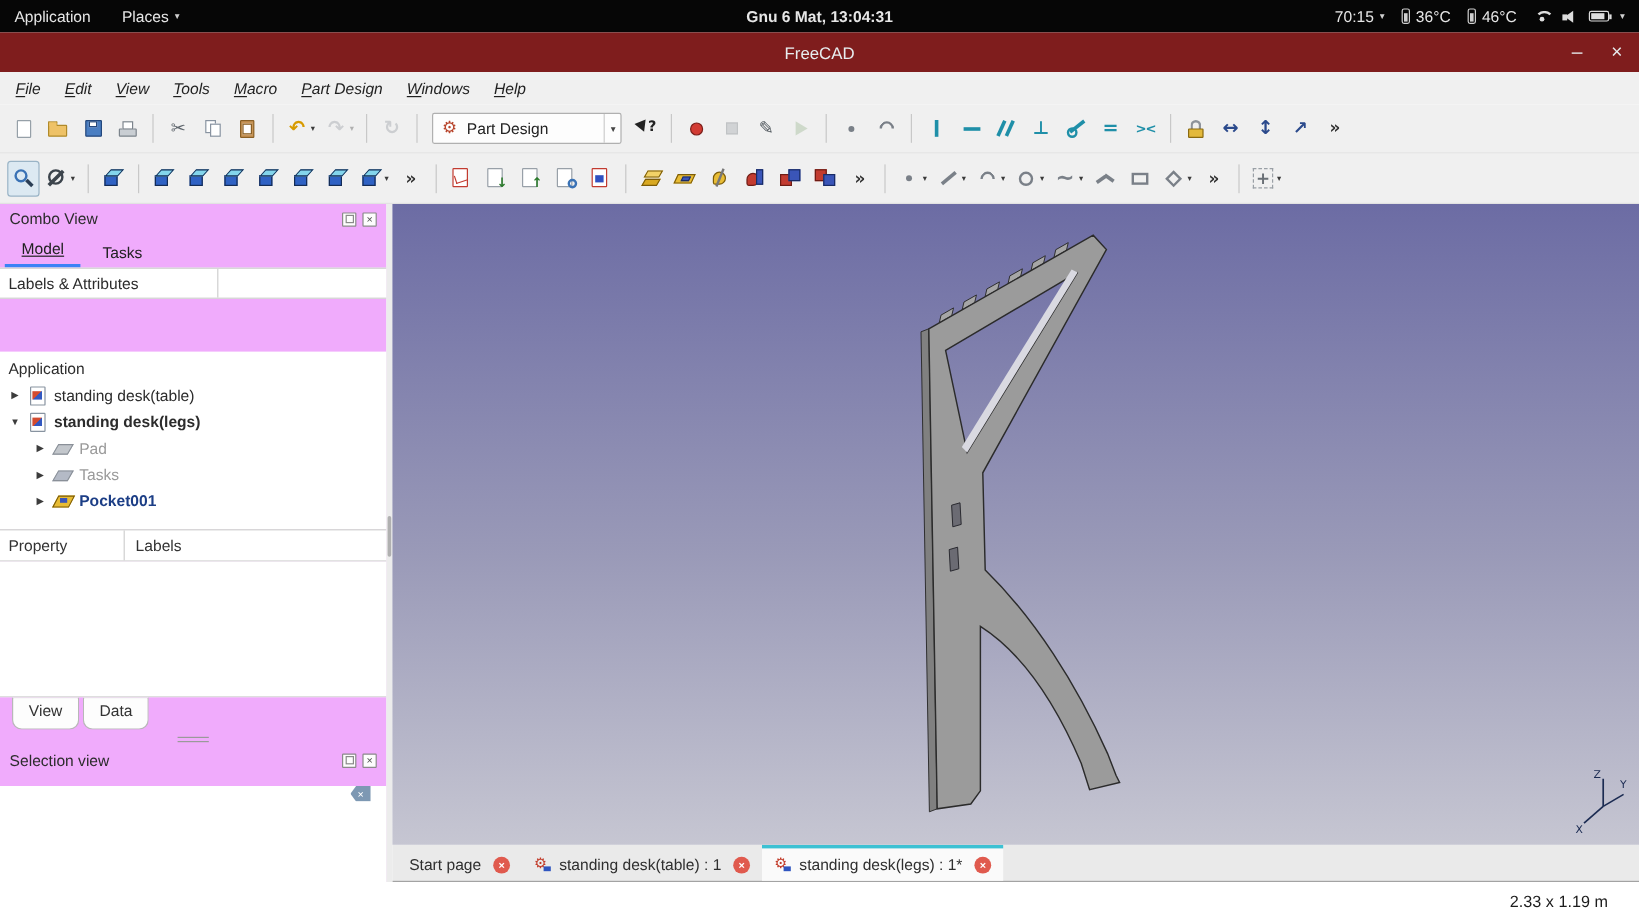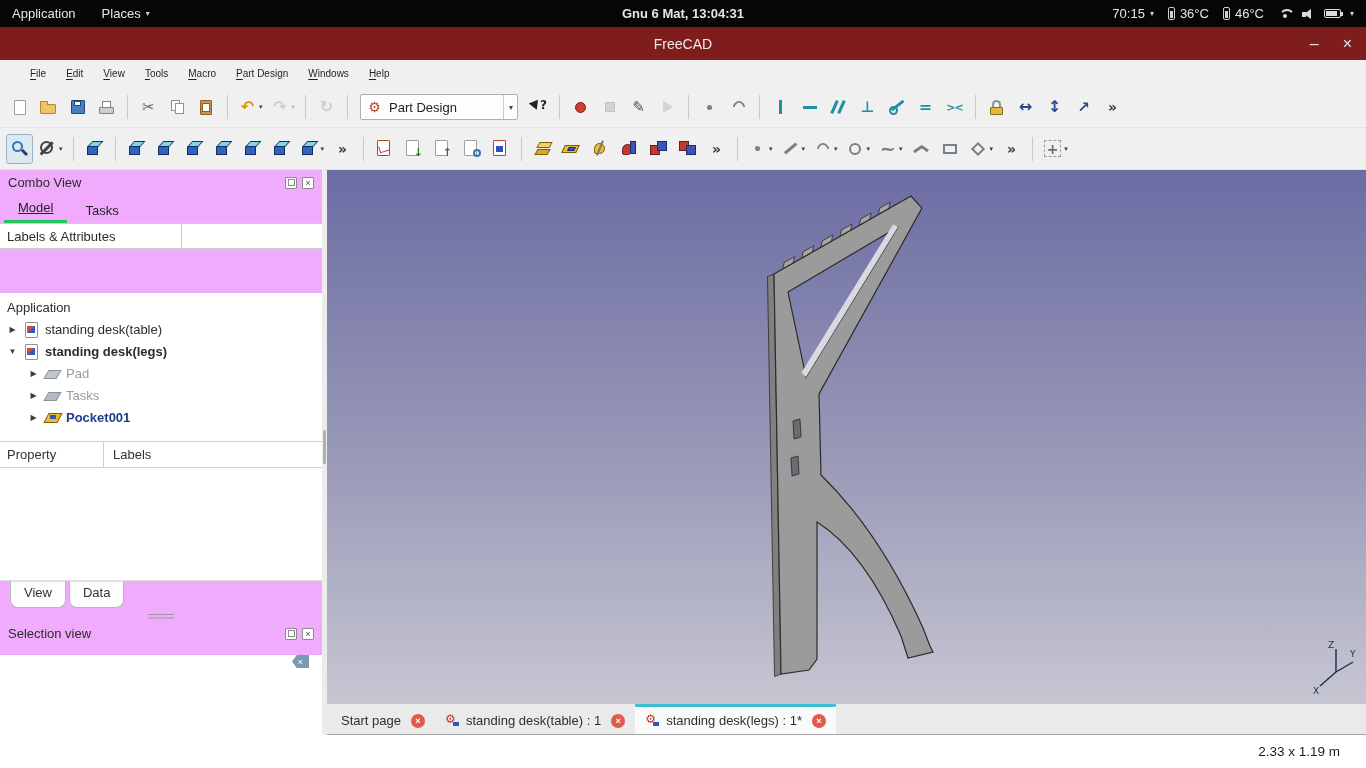--- a/index.html
+++ b/index.html
@@ -25,21 +25,21 @@
   .batt::before { content:""; position:absolute; right:-3px; top:1.5px; width:2px; height:4px; background:#dcdcdc; }
   .batt::after { content:""; position:absolute; left:1px; top:1px; bottom:1px; width:72%; background:#dcdcdc; }
   .tray { display:inline-flex; align-items:center; gap:9px; }
 
   
   .title-bar { height:33px; background:#7f1d1d; color:#e7edef; display:flex; align-items:center; justify-content:center; position:relative; font-size:14px; flex:none; }
   .win-controls { position:absolute; right:14px; top:0; height:100%; display:flex; align-items:center; gap:24px; font-size:16px; color:#e7edef; }
   .wc { cursor:default; line-height:1; }
 
   
-  .menu-bar { height:27px; background:#f0f0f0; display:flex; align-items:center; padding-left:20px; font-size:10px; color:#1f1f1f; flex:none; }
+  .menu-bar { height:27px; background:#f0f0f0; display:flex; align-items:center; padding-left:3px; font-size:13px; color:#1f1f1f; flex:none;font-style:italic; }
   .menu-item { padding:2px 10px; cursor:default; }
   .menu-item u { text-underline-offset:2px; }
 
   
   .toolbar { background:#f0f0f0; display:flex; align-items:center; padding:0 6px; gap:2px; border-bottom:1px solid #e2e2e2; flex:none; }
   .tb-row1 { height:41px; }
   .tb-row2 { height:42px; }
   .tsep { width:1px; height:24px; background:#c8c8c8; margin:0 5px; flex:none; }
   .tb-btn { height:30px; min-width:27px; display:inline-flex; align-items:center; justify-content:center; gap:2px; padding:0 2px; border-radius:3px; border:1px solid transparent; flex:none; }
   .tb-btn.pressed { border:1px solid #9ab4c6; background:#dce9f2; }
@@ -131,21 +131,21 @@
   .main { flex:1; display:flex; min-height:0; }
 
   
   .left-panel { width:322px; flex:none; background:#f0abfc; display:flex; flex-direction:column; font-size:13px; color:#2c2c2c; }
   .panel-title-row { height:25px; display:flex; align-items:center; gap:5px; padding:0 8px; flex:none; }
   .pt-label { flex:1; }
   .pw-btn { width:12px; height:12px; border:1px solid #8a8a8a; border-radius:1px; display:flex; align-items:center; justify-content:center; font-size:9px; color:#555; position:relative; flex:none; background:#fdfdfd; }
   .pw-float::before { content:""; width:5px; height:5px; border:1px solid #8a8a8a; }
   .cv-tabs { display:flex; padding-left:4px; gap:4px; flex:none; height:28px; align-items:flex-end; }
   .cv-tab { padding:3px 14px 5px; color:#222; }
-  .cv-tab.active { border-bottom:3px solid #22c55e;text-decoration:underline; }
+  .cv-tab.active { border-bottom:3px solid #3b82f6;text-decoration:underline; }
   .tree-header { height:26px; border-top:1px solid #cfcfcf; border-bottom:1px solid #cfcfcf; background:#fff; display:flex; align-items:center; padding-left:7px; position:relative; flex:none; }
   .tree-header::after { content:""; position:absolute; left:181px; top:0; bottom:0; width:1px; background:#cfcfcf; }
   .tree-area { background:#fff; height:148px; padding-top:3px; flex:none; overflow:hidden;margin-top:44px; }
   .tree-row { display:flex; align-items:center; height:22px; gap:6px; }
   .tree-row.root { padding-left:7px; }
   .tree-arrow { width:11px; font-size:8px; color:#3c3c3c; text-align:center; flex:none; }
   .tree-label { white-space:nowrap; }
   .tree-row.bold .tree-label { font-weight:bold; }
   .tree-row.dim .tree-label { color:#9a9a9a; }
   .tree-row.hl .tree-label { color:#1c3e86; }

